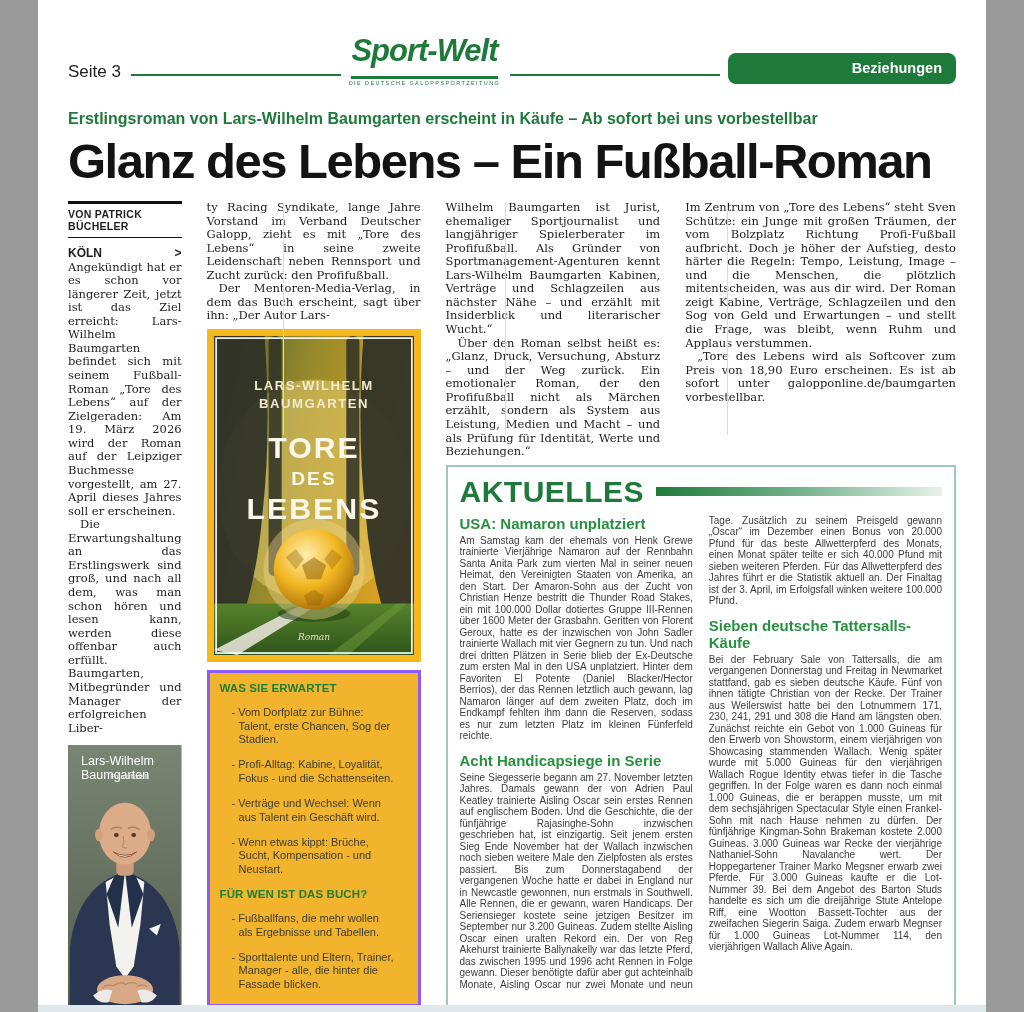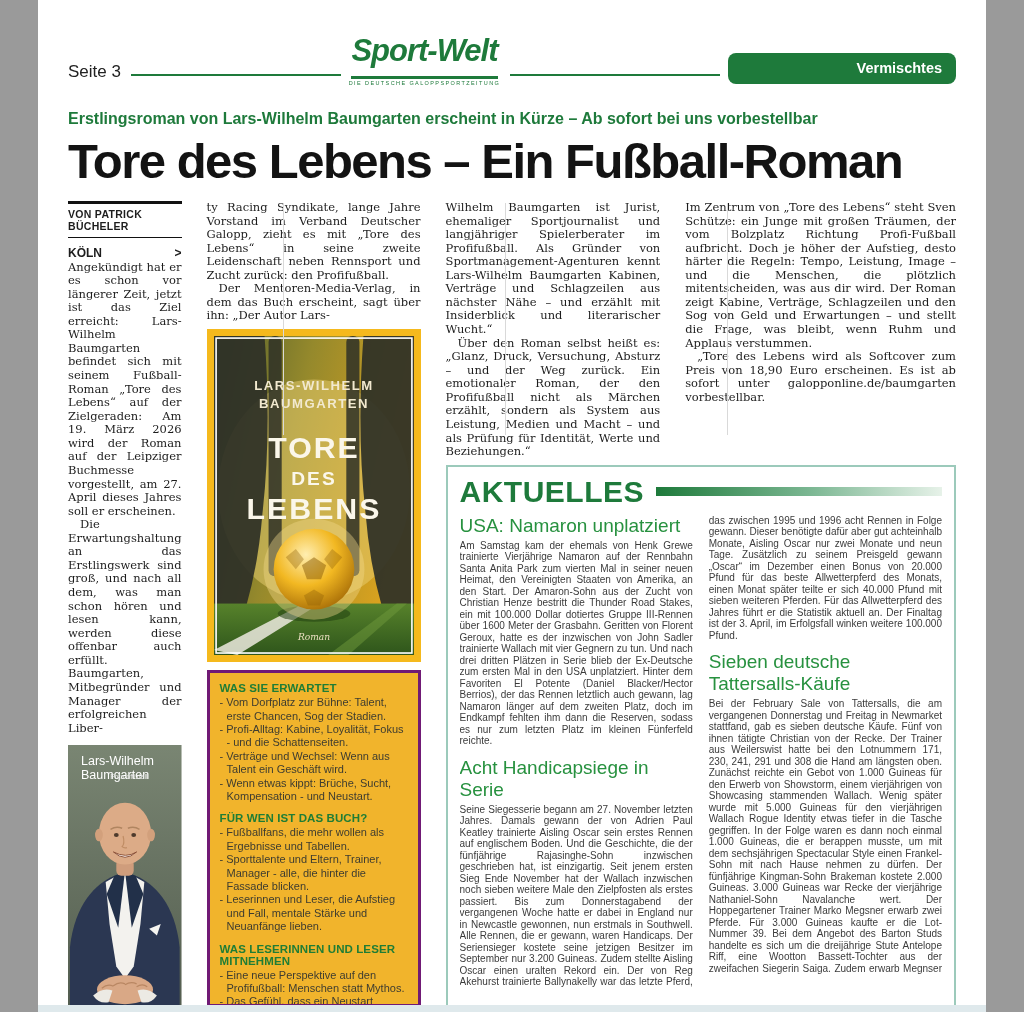--- a/index.html
+++ b/index.html
@@ -61,60 +61,60 @@
   .photo { position:relative; flex:1; margin-top:10px; min-height:0; }
   .photo svg { position:absolute; inset:0; width:100%; height:100%; }
   .photo-caption { position:absolute; top:9px; left:13px; color:#fff; font-size:12.5px; font-weight:normal; }
   .photo-credit { position:absolute; top:28px; right:34px; color:#e9e9e9; font-size:7px; }
 
   
   .book { width:214px; margin:6px auto 8px auto; }
   .book svg { display:block; width:100%; height:auto; }
 
   
-  .infobox { flex:1; background:#f1b42c; border:3px solid #701a75;
+  .infobox { flex:1; background:#f1b42c; border:3px solid #8b5cf6;
     padding:9px 10px; box-sizing:border-box; overflow:hidden; }
   .ib-h { margin:9px 0 2px 0; font-size:11.5px; font-weight:bold; color:#1f7d35; letter-spacing:.1px; }
   .ib-sec:first-child .ib-h { margin-top:0; }
-  .ib-item { margin:0; font-size:11px; line-height:1.22; color:#3e3c30;
+  .ib-item { margin:12px; font-size:11px; line-height:1.22; color:#3e3c30;
     padding-left:7px; text-indent:-7px; }
   .ib-item::before { content:"- "; }
 
   
   .aktuelles { grid-area:2 / 3 / 3 / 5; margin-top:6px; border:2px solid #9ccabb;
     padding:10px 12px; display:flex; flex-direction:column; box-sizing:border-box; overflow:hidden; }
   .akt-title-row { display:flex; align-items:center; gap:12px; }
   .akt-title { font-size:30px; font-weight:bold; letter-spacing:.5px; color:#1e7a3b; line-height:1; }
   .akt-bar { flex:1; height:9px; background:linear-gradient(to right,#1e7a3b 0%,#7db894 55%,#e7f2e9 100%); }
   .akt-cols { flex:1; margin-top:8px; column-count:2; column-gap:16px; column-fill:auto; overflow:hidden; min-height:0; }
-  .akt-h { margin:10px 0 3px 0; font-size:19px; font-weight:normal; color:#27913f; break-after:avoid; }
+  .akt-h { margin:10px 0 3px 0; font-size:15px; font-weight:bold; color:#27913f; break-after:avoid; }
   .akt-sec:first-child .akt-h { margin-top:0; }
   .akt-p { margin:0 0 6px 0; font-size:10px; line-height:1.15; text-align:justify; color:#3b3b3b; }
 
   .footer-strip { position:absolute; left:0; right:0; bottom:0; height:7px; background:#dfe9ec; }
 </style>
 </head>
 <body>
 
 <div class="page">
   <div class="inner">
 
     <div class="masthead">
       <div class="page-label">Seite 3</div>
       <div class="mast-rule"></div>
       <div class="brand-block">
         <div class="brand">Sport-Welt</div>
         <div class="brand-tagline">DIE DEUTSCHE GALOPPSPORTZEITUNG</div>
       </div>
       <div class="mast-rule"></div>
-      <div class="badge">Vermischtes</div>
+      <div class="badge">Beziehungen</div>
     </div>
 
-    <div class="kicker">Erstlingsroman von Lars-Wilhelm Baumgarten erscheint in Kürze – Ab sofort bei uns vorbestellbar</div>
-    <h1 class="headline">Tore des Lebens – Ein Fußball-Roman</h1>
+    <div class="kicker">Erstlingsroman von Lars-Wilhelm Baumgarten erscheint in Käufe – Ab sofort bei uns vorbestellbar</div>
+    <h1 class="headline">Glanz des Lebens – Ein Fußball-Roman</h1>
 
     <div class="content">
       <div class="colrule r1"></div>
       <div class="colrule r2"></div>
       <div class="colrule r3"></div>
 
       <div class="col1">
         <div class="byline">VON PATRICK BÜCHELER</div>
         <div class="body-text">
           <p><span class="lead-in">KÖLN &gt;</span> <span>Angekündigt hat er es schon vor längerer Zeit, jetzt ist das Ziel erreicht: Lars-Wilhelm Baumgarten befindet sich mit seinem Fußball-Roman „Tore des Lebens“ auf der Zielgeraden: Am 19. März 2026 wird der Roman auf der Leipziger Buchmesse vorgestellt, am 27. April dieses Jahres soll er erscheinen.</span></p>

